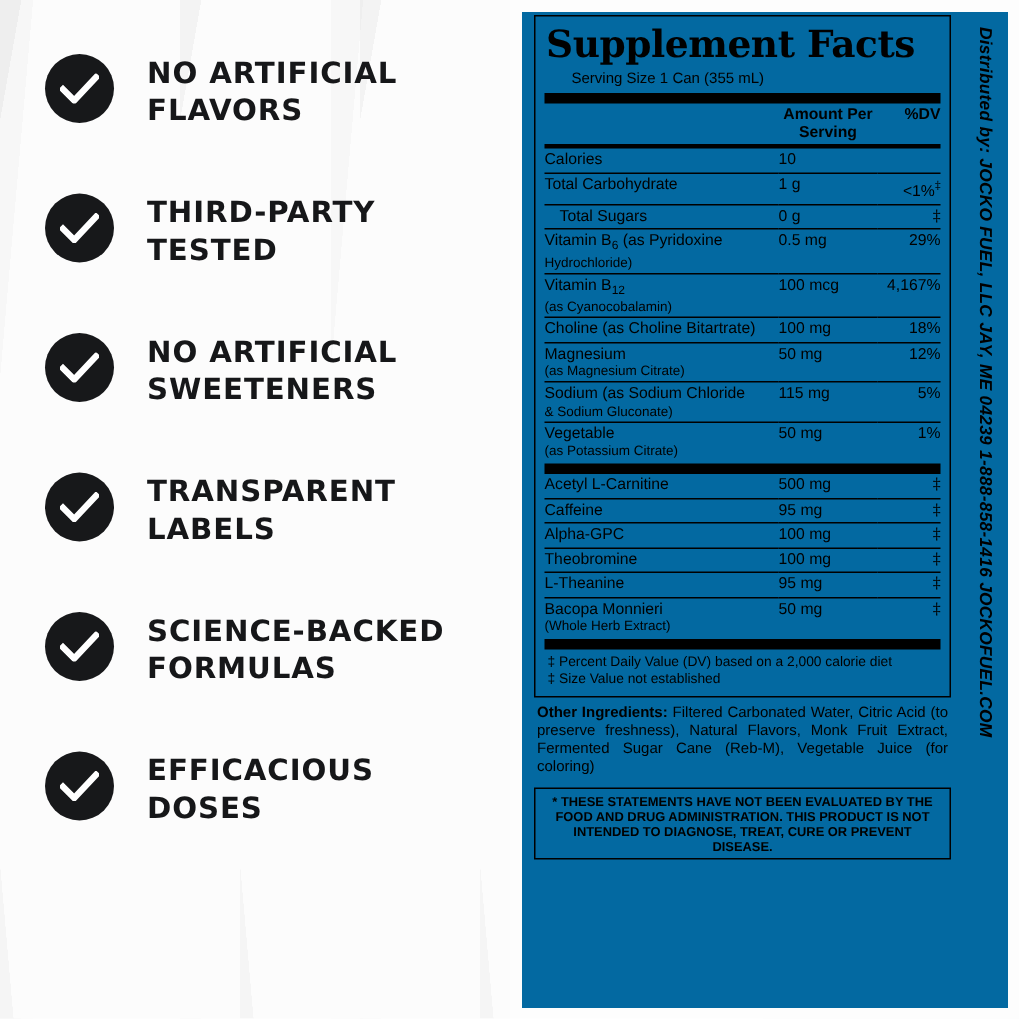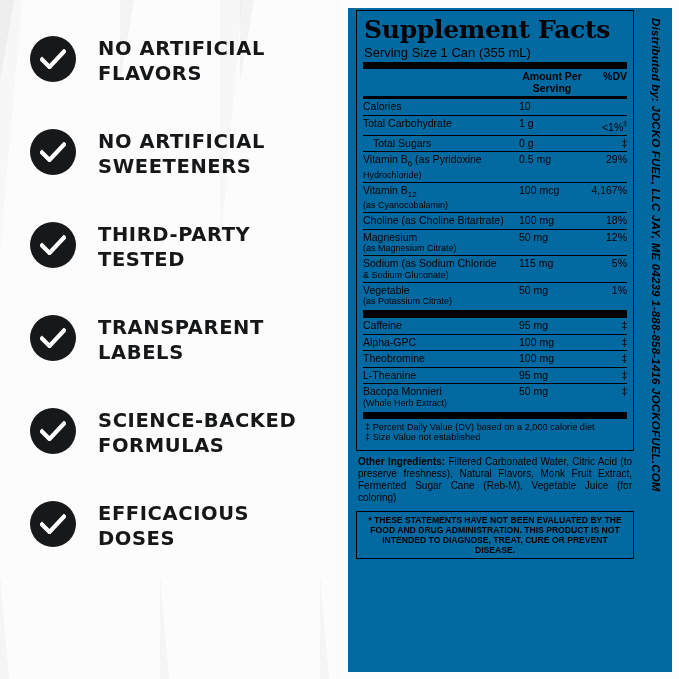--- a/index.html
+++ b/index.html
@@ -101,23 +101,23 @@
   }
   .sf-title {
     font-family: "DejaVu Serif", serif;
     font-weight: bold;
     font-size: 25px;
     line-height: 28px;
     letter-spacing: -0.3px;
     margin: 1px 0 0 1px;
   }
   .sf-serving {
-    font-size: 13px;
+    font-size: 10px;
     line-height: 15px;
-    margin: 1px 0 2px 1px;
+    margin: 1px 0 2px 18px;
   }
   .rule-thick {
     border-top: 7px solid #000;
     margin: 2px 0 0 0;
   }
   .rule-med {
     border-top: 3.5px solid #000;
     margin: 0;
   }
   table.nutri {
@@ -225,30 +225,30 @@
       </span>
       <span class="benefit-label">NO ARTIFICIAL FLAVORS</span>
     </div>
 
     <div class="benefit">
       <span class="check-badge">
         <svg width="26" height="20" viewBox="0 0 26 20">
             <path d="M2 10.5 L9.5 18 L24 2.5" stroke="#ffffff" stroke-width="4.2" fill="none" stroke-linecap="square"></path>
           </svg>
       </span>
+      <span class="benefit-label">THIRD-PARTY TESTED</span>
+    </div>
+
+    <div class="benefit">
+      <span class="check-badge">
+        <svg width="26" height="20" viewBox="0 0 26 20">
+            <path d="M2 10.5 L9.5 18 L24 2.5" stroke="#ffffff" stroke-width="4.2" fill="none" stroke-linecap="square"></path>
+          </svg>
+      </span>
       <span class="benefit-label">NO ARTIFICIAL SWEETENERS</span>
-    </div>
-
-    <div class="benefit">
-      <span class="check-badge">
-        <svg width="26" height="20" viewBox="0 0 26 20">
-            <path d="M2 10.5 L9.5 18 L24 2.5" stroke="#ffffff" stroke-width="4.2" fill="none" stroke-linecap="square"></path>
-          </svg>
-      </span>
-      <span class="benefit-label">THIRD-PARTY TESTED</span>
     </div>
 
     <div class="benefit">
       <span class="check-badge">
         <svg width="26" height="20" viewBox="0 0 26 20">
             <path d="M2 10.5 L9.5 18 L24 2.5" stroke="#ffffff" stroke-width="4.2" fill="none" stroke-linecap="square"></path>
           </svg>
       </span>
       <span class="benefit-label">TRANSPARENT LABELS</span>
     </div>
@@ -355,20 +355,25 @@
             <td class="col-amt">50 mg</td>
             <td class="col-dv">1%</td>
           </tr>
         </tbody>
           </table>
 
         <div class="rule-thick"></div>
 
         <table class="nutri">
           <tbody>
+              <tr class="row first">
+            <td class="col-name">Acetyl L-Carnitine</td>
+            <td class="col-amt">500 mg</td>
+            <td class="col-dv dagger">‡</td>
+          </tr>
           <tr class="row">
             <td class="col-name">Caffeine</td>
             <td class="col-amt">95 mg</td>
             <td class="col-dv dagger">‡</td>
           </tr>
           <tr class="row">
             <td class="col-name">Alpha-GPC</td>
             <td class="col-amt">100 mg</td>
             <td class="col-dv dagger">‡</td>
           </tr>

